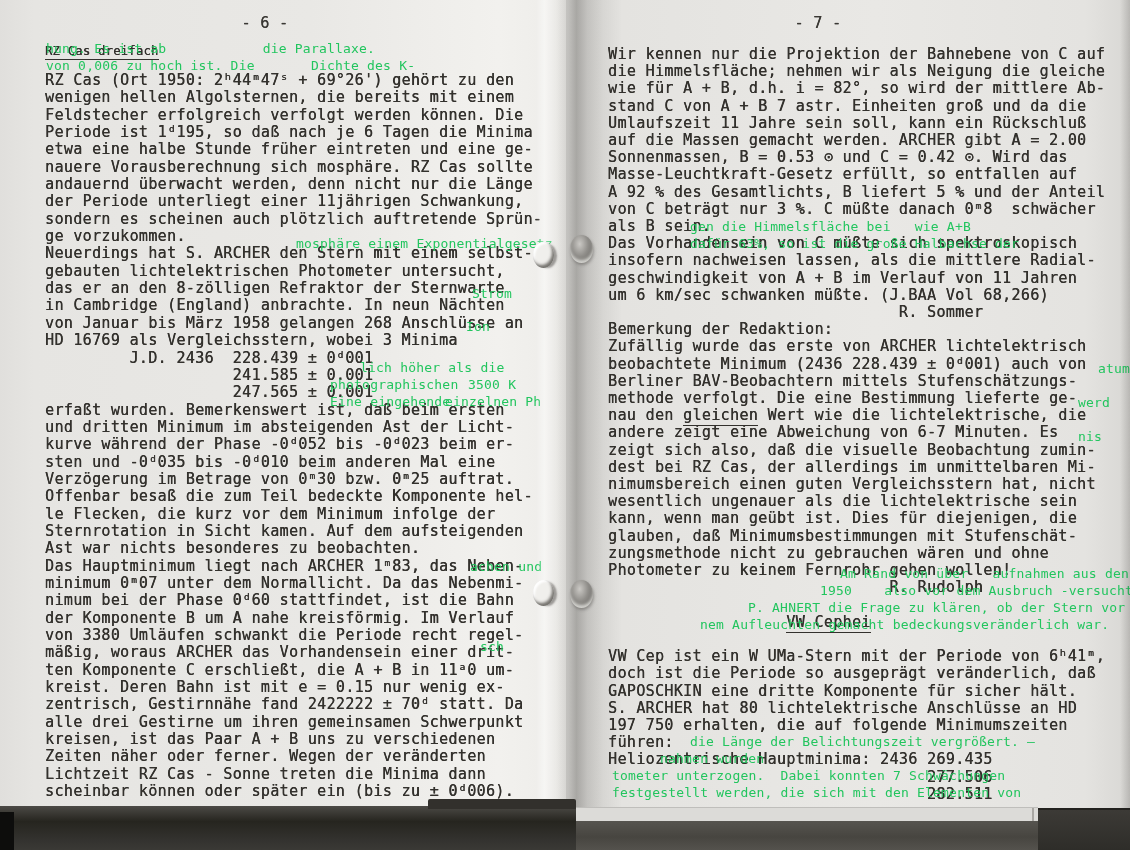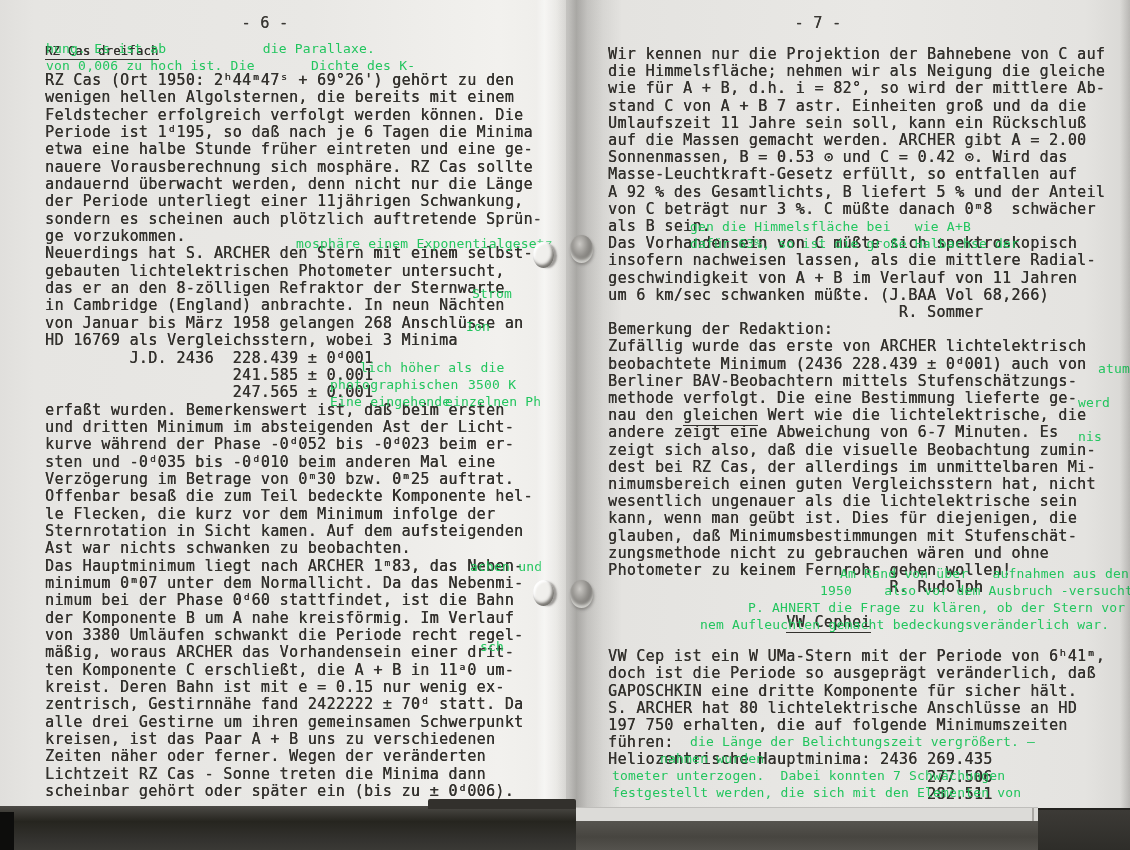--- a/index.html
+++ b/index.html
@@ -99,35 +99,35 @@
         <div class="tl">                    241.585 ± 0.001</div>
         <div class="tl">                    247.565 ± 0.001</div>
         <div class="tl">erfaßt wurden. Bemerkenswert ist, daß beim ersten</div>
         <div class="tl">und dritten Minimum im absteigenden Ast der Licht-</div>
         <div class="tl">kurve während der Phase -0ᵈ052 bis -0ᵈ023 beim er-</div>
         <div class="tl">sten und -0ᵈ035 bis -0ᵈ010 beim anderen Mal eine</div>
         <div class="tl">Verzögerung im Betrage von 0ᵐ30 bzw. 0ᵐ25 auftrat.</div>
         <div class="tl">Offenbar besaß die zum Teil bedeckte Komponente hel-</div>
         <div class="tl">le Flecken, die kurz vor dem Minimum infolge der</div>
         <div class="tl">Sternrotation in Sicht kamen. Auf dem aufsteigenden</div>
-        <div class="tl">Ast war nichts schwanken zu beobachten.</div>
+        <div class="tl">Ast war nichts besonderes zu beobachten.</div>
         <div class="tl">Das Hauptminimum liegt nach ARCHER 1ᵐ83, das Neben-</div>
         <div class="tl">minimum 0ᵐ07 unter dem Normallicht. Da das Nebenmi-</div>
         <div class="tl">nimum bei der Phase 0ᵈ60 stattfindet, ist die Bahn</div>
         <div class="tl">der Komponente B um A nahe kreisförmig. Im Verlauf</div>
         <div class="tl">von 3380 Umläufen schwankt die Periode recht regel-</div>
         <div class="tl">mäßig, woraus ARCHER das Vorhandensein einer drit-</div>
         <div class="tl">ten Komponente C erschließt, die A + B in 11ᵃ0 um-</div>
         <div class="tl">kreist. Deren Bahn ist mit e = 0.15 nur wenig ex-</div>
         <div class="tl">zentrisch, Gestirnnähe fand 2422222 ± 70ᵈ statt. Da</div>
         <div class="tl">alle drei Gestirne um ihren gemeinsamen Schwerpunkt</div>
         <div class="tl">kreisen, ist das Paar A + B uns zu verschiedenen</div>
         <div class="tl">Zeiten näher oder ferner. Wegen der veränderten</div>
         <div class="tl">Lichtzeit RZ Cas - Sonne treten die Minima dann</div>
-        <div class="tl">scheinbar gehört oder später ein (bis zu ± 0ᵈ006).</div>
+        <div class="tl">scheinbar können oder später ein (bis zu ± 0ᵈ006).</div>
       </div>
   </div>
 
   <div class="page page-right">
     <div class="pagenum right">- 7 -</div>
     <div class="body right">
         <div class="tl">Wir kennen nur die Projektion der Bahnebene von C auf</div>
         <div class="tl">die Himmelsfläche; nehmen wir als Neigung die gleiche</div>
         <div class="tl">wie für A + B, d.h. i = 82°, so wird der mittlere Ab-</div>
         <div class="tl">stand C von A + B 7 astr. Einheiten groß und da die</div>

